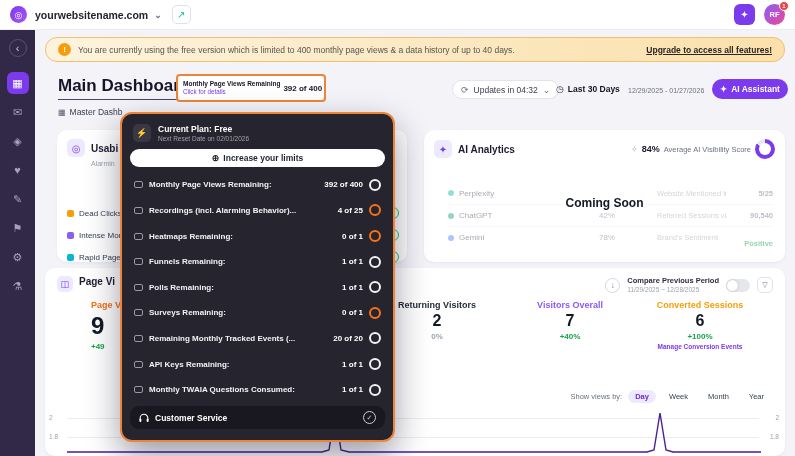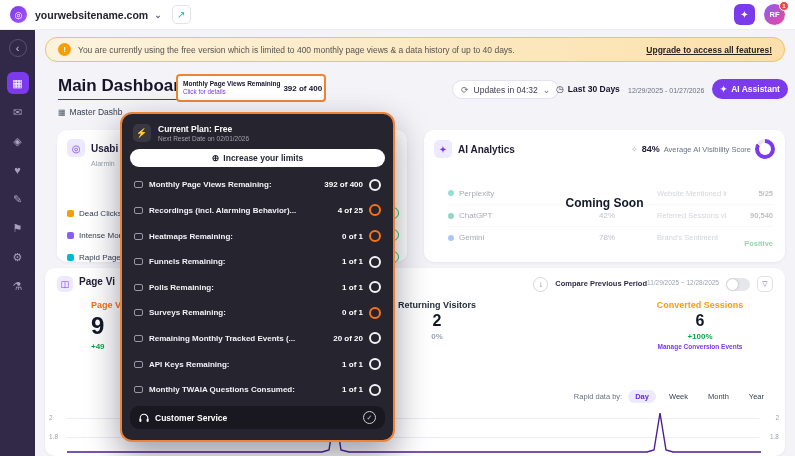--- a/index.html
+++ b/index.html
@@ -75,21 +75,21 @@
   .ai-pct{font-size:8px;color:#6b7280;width:58px}
   .ai-metric{font-size:7.5px;color:#9ca3af;flex:1;white-space:nowrap;overflow:hidden}
   .ai-value{font-size:7.5px;font-weight:bold;text-align:right;width:46px;white-space:nowrap}
   .coming-soon{position:absolute;left:0;right:0;top:66px;text-align:center;font-size:12px;font-weight:bold;color:#111827;z-index:2}
 
   
   .mcard{left:45px;top:268px;width:740px;height:188px;padding:8px 12px}
   .m-head{display:flex;align-items:flex-start}
   .compare{margin-left:auto;display:flex;align-items:center;gap:7px}
   .cmp-ico{width:15px;height:15px;border-radius:50%;border:1.2px solid #d8d4e8;color:#6b7280;font-size:8px;display:flex;align-items:center;justify-content:center;cursor:pointer}
-  .cmp-texts{display:flex;flex-direction:row;line-height:1.3}
+  .cmp-texts{display:flex;flex-direction:column;line-height:1.3}
   .cmp-label{font-size:7.5px;font-weight:bold;color:#2e2a45;white-space:nowrap}
   .cmp-dates{font-size:6.5px;color:#9ca3af;white-space:nowrap}
   .toggle{width:24px;height:13px;border-radius:7px;background:#e5e7eb;position:relative;cursor:pointer;flex:none}
   .toggle .knob{position:absolute;left:1px;top:1px;width:11px;height:11px;border-radius:50%;background:#fff;box-shadow:0 0 2px rgba(0,0,0,.3)}
   .filter-btn{width:16px;height:16px;border:1px solid #e2e0ea;border-radius:5px;background:#fff;color:#6b7280;font-size:7px;display:flex;align-items:center;justify-content:center;cursor:pointer}
   .mcol{position:absolute;top:32px;display:flex;flex-direction:column;align-items:center;gap:2px}
   .mcol.left{align-items:flex-start}
   .mcol .lab{font-size:9px;font-weight:bold;white-space:nowrap}
   .mcol .val{font-size:16px;font-weight:bold;color:#111827}
   .mcol .val.big{font-size:24px}
@@ -298,29 +298,34 @@
     <div class="mcol left" style="left:46px">
       <span class="lab" style="color: rgb(249, 115, 22);">Page V</span>
       <span class="val big">9</span>
       <span class="delta" style="color: rgb(22, 163, 74);">+49</span>
     </div>
     <div class="mcol" style="left:392px;transform:translateX(-50%)">
       <span class="lab" style="color: rgb(31, 41, 55);">Returning Visitors</span>
       <span class="val">2</span>
       <span class="delta" style="color: rgb(156, 163, 175);">0%</span>
     </div>
+    <div class="mcol" style="left:525px;transform:translateX(-50%)">
+      <span class="lab" style="color: rgb(139, 92, 246);">Visitors Overall</span>
+      <span class="val">7</span>
+      <span class="delta" style="color: rgb(22, 163, 74);">+40%</span>
+    </div>
     <div class="mcol" style="left:655px;transform:translateX(-50%)">
       <span class="lab" style="color: rgb(245, 158, 11);">Converted Sessions</span>
       <span class="val">6</span>
       <span class="delta" style="color: rgb(22, 163, 74);">+100%</span>
       <span class="mlink">Manage Conversion Events</span>
     </div>
 
     <div class="show-by">
-      <span class="sb-lab">Rapid data by:</span>
+      <span class="sb-lab">Show views by:</span>
       <span class="period active">Day</span>
       <span class="period">Week</span>
       <span class="period">Month</span>
       <span class="period">Year</span>
     </div>
 
     <div class="gridline" style="top:150px"></div>
     <div class="gridline" style="top:169px"></div>
     <span class="ylab" style="left:4px;top:146px">2</span>
     <span class="ylab" style="left:4px;top:165px">1.8</span>

